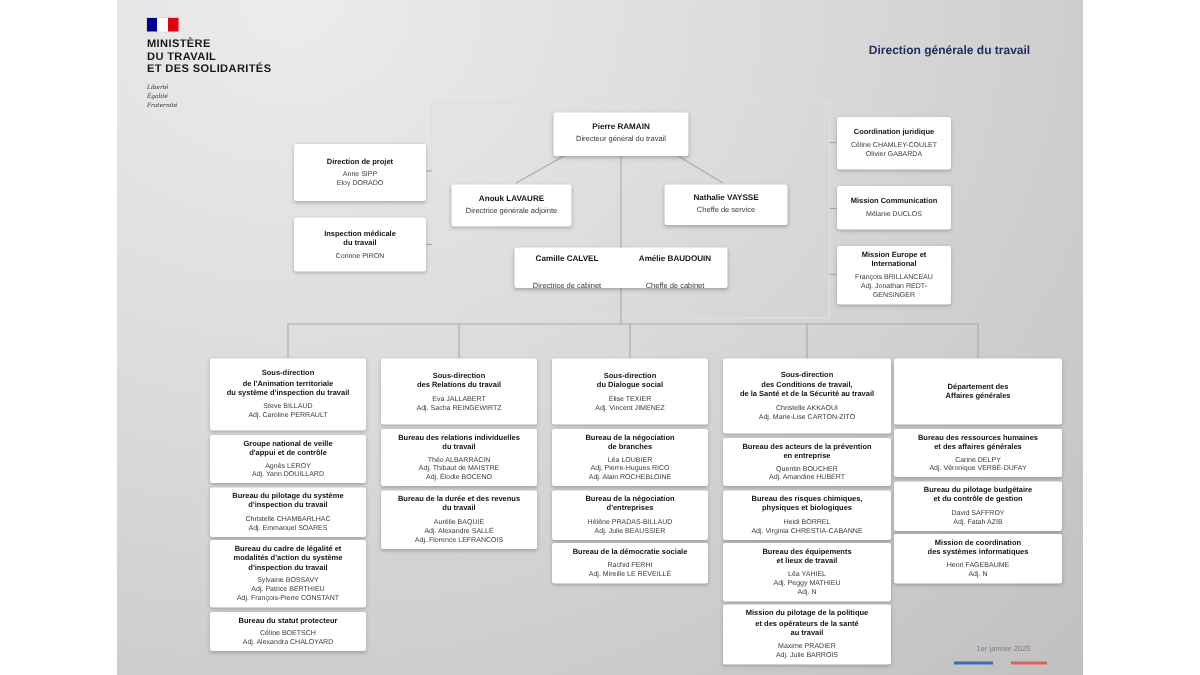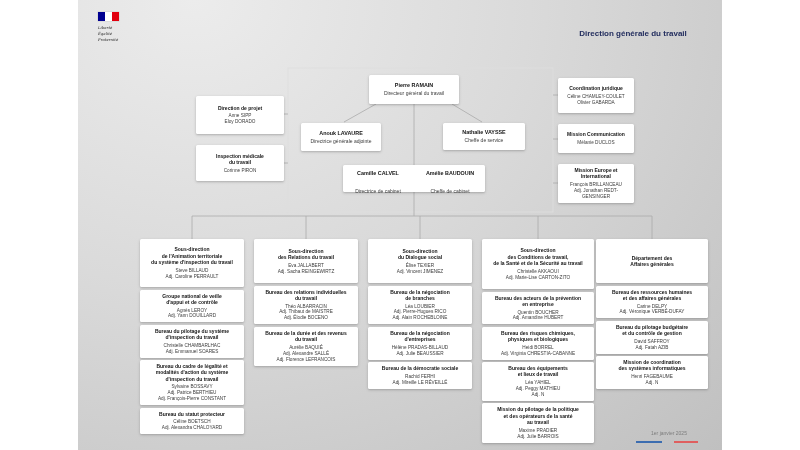--- a/index.html
+++ b/index.html
@@ -67,20 +67,23 @@
         <line x1="114" y1="216" x2="114" y2="239"></line>
         <line x1="228" y1="216" x2="228" y2="239"></line>
         <line x1="342" y1="216" x2="342" y2="239"></line>
         <line x1="460" y1="216" x2="460" y2="239"></line>
         <line x1="574" y1="216" x2="574" y2="239"></line>
       </g>
     </svg>
 
     <div class="logo">
       <div class="flag"></div>
+      <div class="ministry">MINISTÈRE
+DU TRAVAIL
+ET DES SOLIDARITÉS</div>
       <div class="motto">Liberté
 Égalité
 Fraternité</div>
     </div>
 
     <div class="dgt-title">Direction générale du travail</div>
 
     <div class="box lead" style="left:291px;top:75px;width:90px;height:29px;">
       <span class="title">Pierre RAMAIN</span>
       <span class="members">Directeur général du travail</span>

